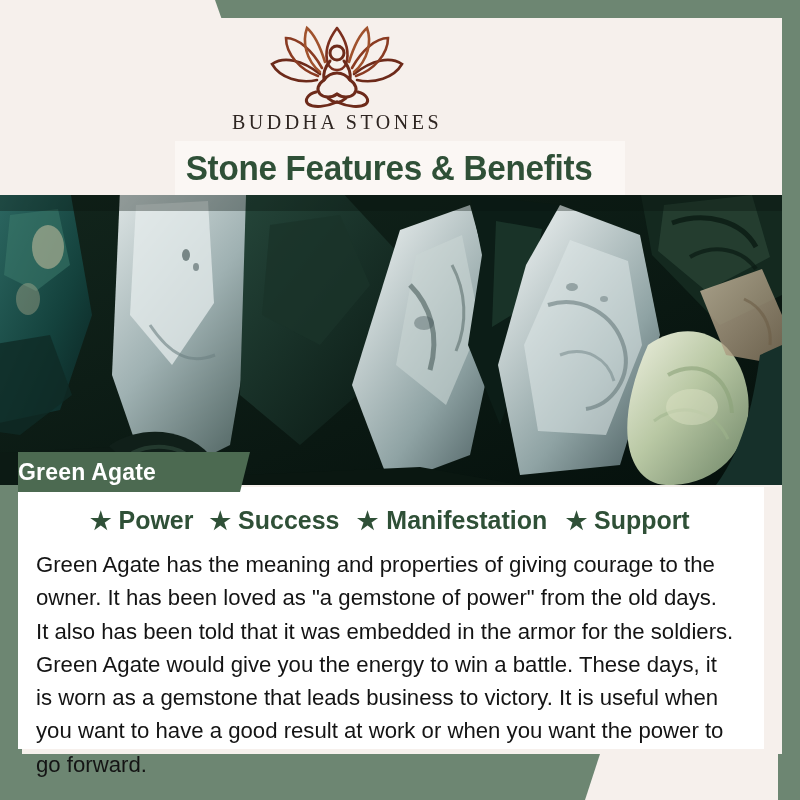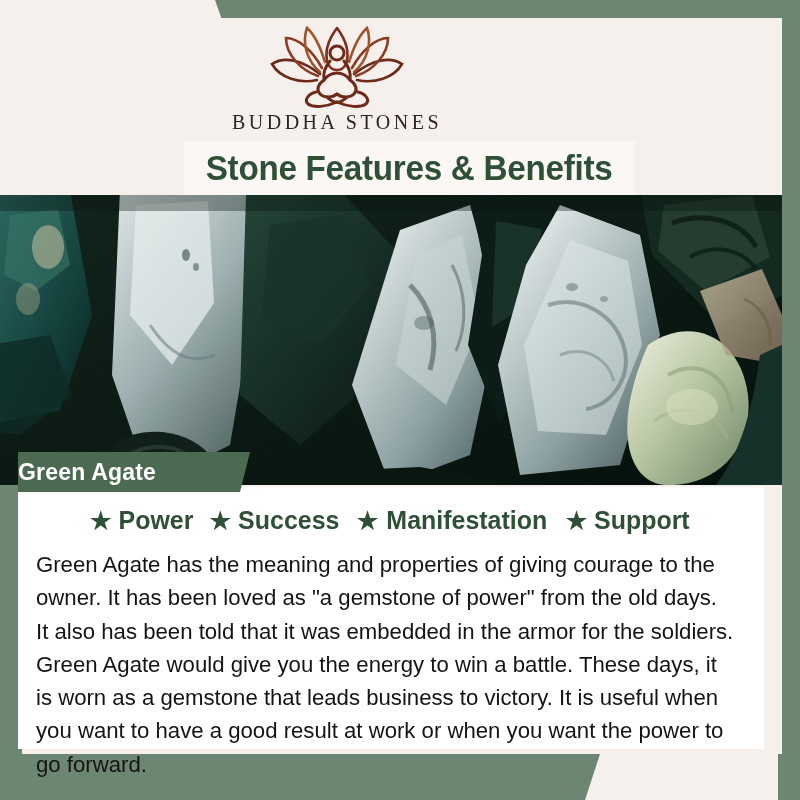--- a/index.html
+++ b/index.html
@@ -80,28 +80,27 @@
     letter-spacing: 3.5px;
     color: #2e2521;
     margin-top: 1px;
     white-space: nowrap;
   }
 
   
   .title-banner {
     position: absolute;
     top: 141px;
-    left: 184px;
+    left: 175px;
     width: 450px;
     height: 54px;
     background: #fbf7f4;
     z-index: 7;
     display: flex;
     align-items: center;
-    justify-content: center;
   }
   .title-text {
     font-family: "Liberation Sans Narrow", "Liberation Sans", sans-serif;
     font-size: 35px;
     font-weight: bold;
     color: #2f5037;
     letter-spacing: -0.3px;
     transform: scaleX(0.95);
     white-space: nowrap;
   }

